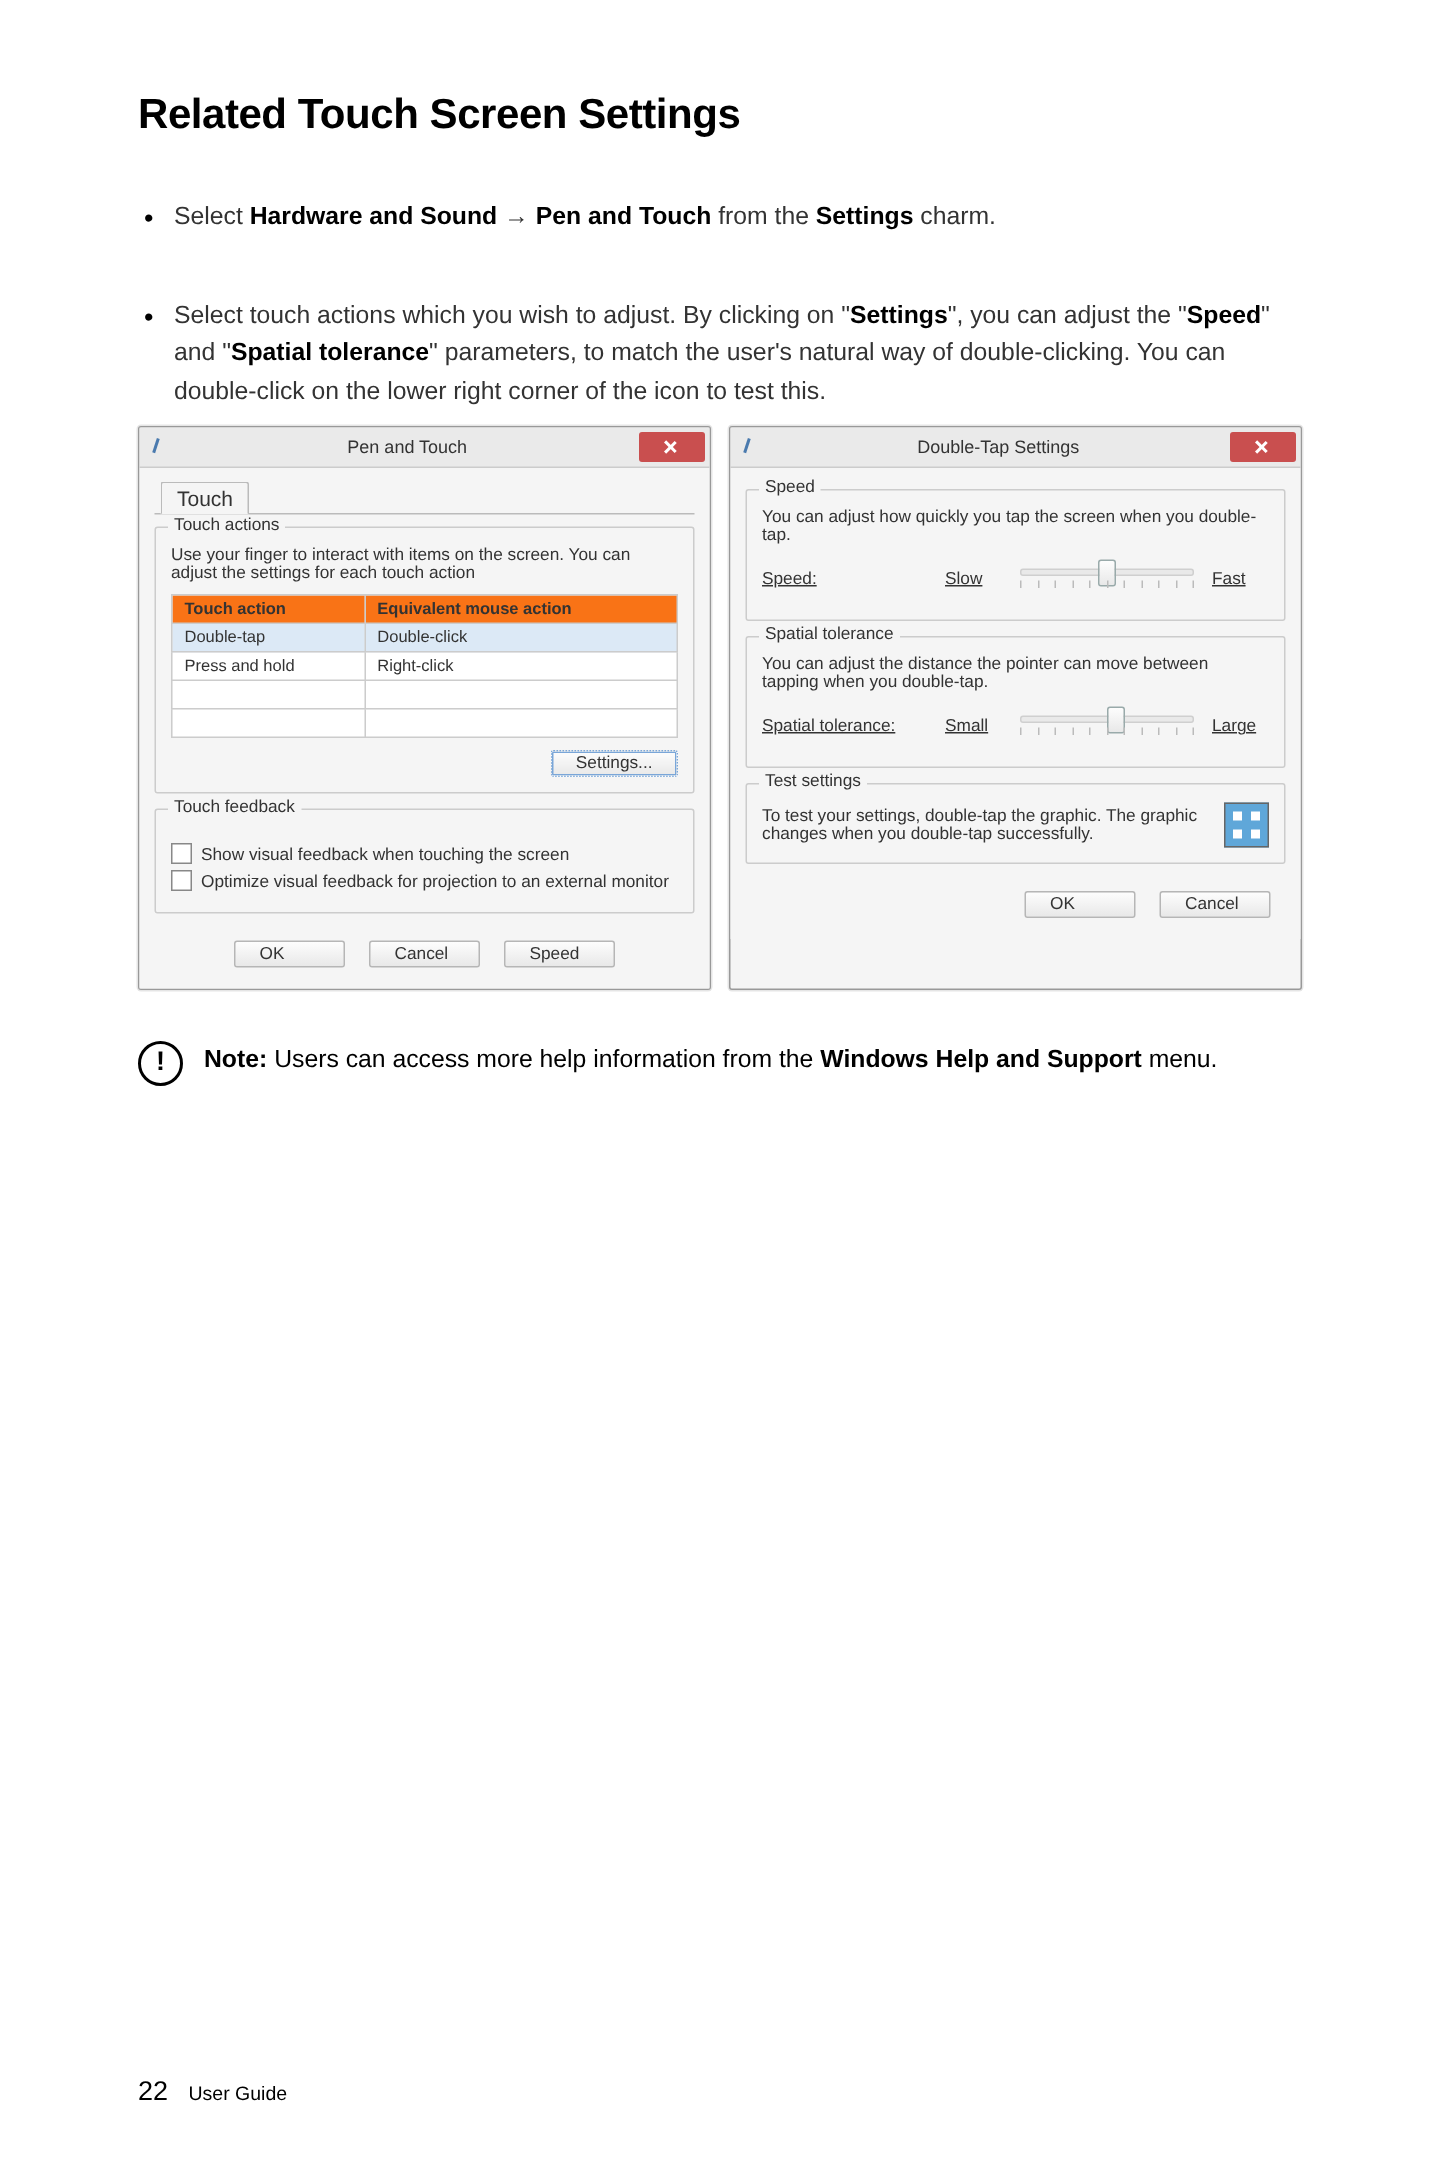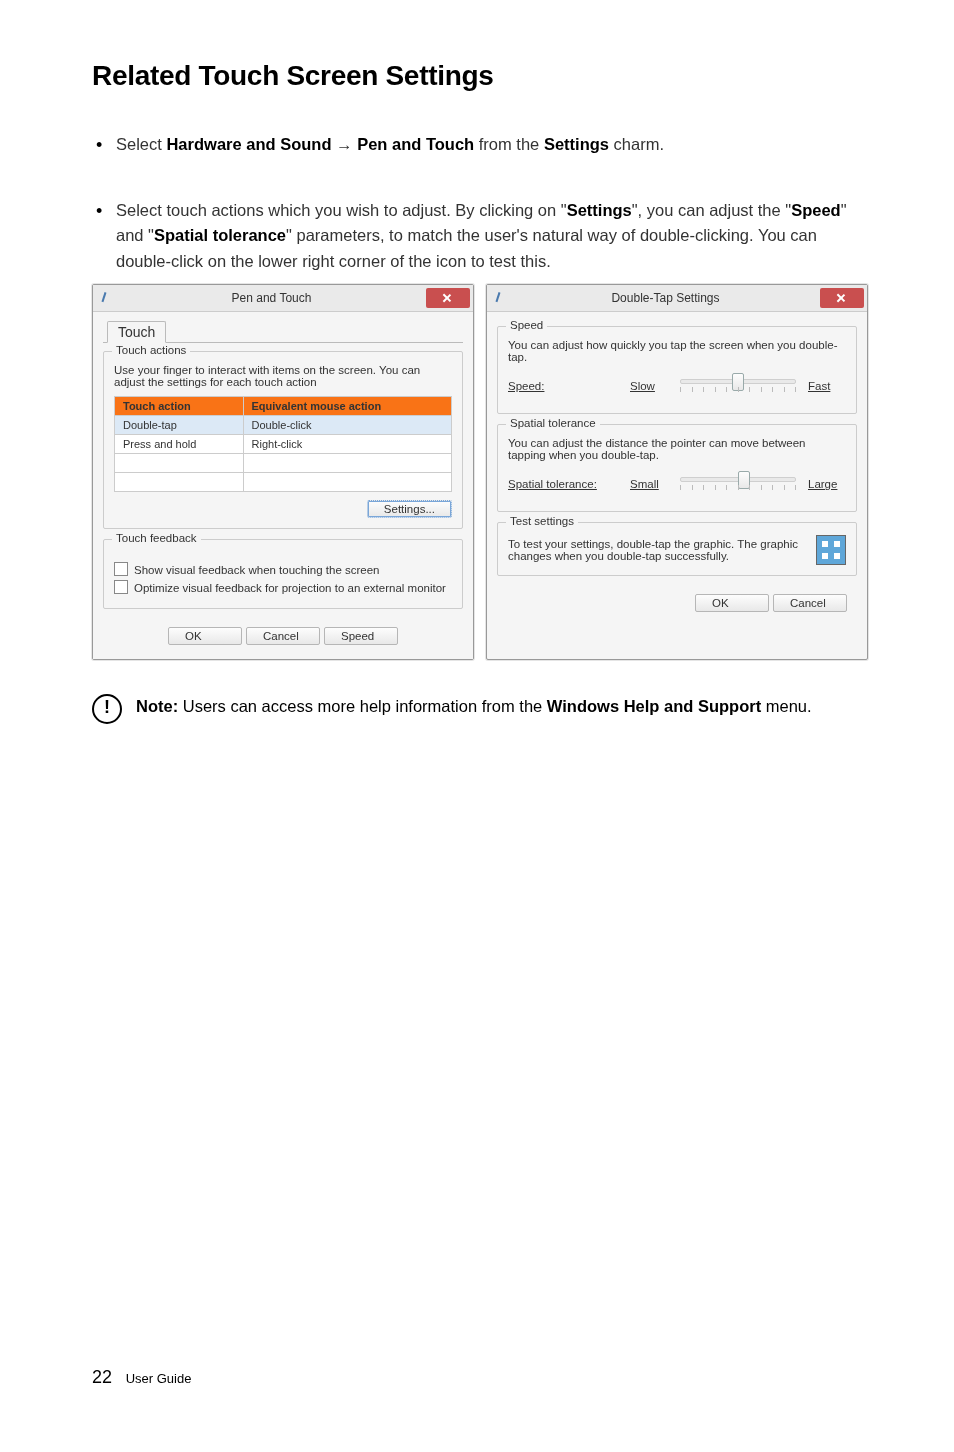--- a/index.html
+++ b/index.html
@@ -166,21 +166,21 @@
     text-align: left;
   }
   .wbtn.focus {
     border: 1px dotted #7aa6d8;
     box-shadow: 0 0 0 1px #7aa6d8 inset;
   }
   .right { text-align: right; }
   .btnrow {
     display: flex;
     justify-content: center;
-    gap: 4px;
+    gap: 16px;
     padding: 8px 0 4px 0;
   }
   .btnrow.right { justify-content: flex-end; padding-right: 10px; }
   .chk { display: flex; align-items: flex-end; gap: 6px; margin: 4px 0; font-size: 11.5px; }
   .chk .box {
     width: 12px; height: 12px;
     border: 1px solid #888;
     background: #fff;
   }
   .slider-row {
@@ -252,21 +252,21 @@
     text-align: center;
     line-height: 22px;
     font-weight: bold;
     font-size: 18px;
     flex: none;
     font-family: Arial;
   }
   .footer {
     position: absolute;
     left: 92px;
-    bottom: 64px;
+    bottom: 47px;
     font-size: 13px;
   }
   .footer .pg {
     font-size: 18px;
     font-weight: normal;
     margin-right: 10px;
   }
 </style>
 </head>
 <body>

